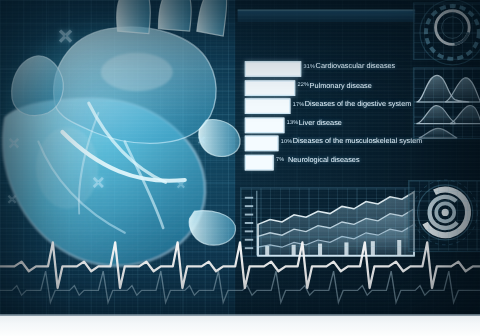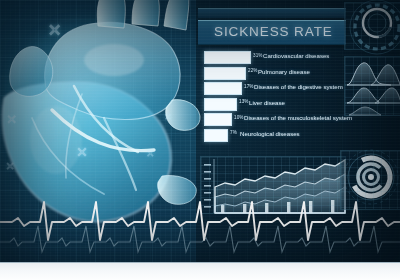--- a/index.html
+++ b/index.html
@@ -145,23 +145,20 @@
   </div>
 
   <div class="xmark" style="left:47px;  top:20px;  font-size:17px;">✛</div>
   <div class="xmark" style="left:6px;   top:112px; font-size:13px;">✛</div>
   <div class="xmark" style="left:5px;   top:160px; font-size:11px; opacity:.45;">✛</div>
   <div class="xmark" style="left:76px;  top:144px; font-size:14px;">✛</div>
   <div class="xmark" style="left:146px; top:148px; font-size:10px; opacity:.4;">✛</div>
   <div class="xmark" style="left:164px; top:112px; font-size:9px;  opacity:.38;">✛</div>
 
   <div class="title-cap"></div>
-  <div class="title-bar">
-    <span class="txt">SICKNESS RATE</span>
-  </div>
 
   <div class="legend">
     <div class="lrow">
       <div class="lbar" id="b0" style="width: 45px;"></div>
       <div class="lpct" id="p0" style="left: 49px;">31%</div>
       <div class="llab" id="l0" style="left: 59px;">Cardiovascular diseases</div>
     </div>
     <div class="lrow">
       <div class="lbar" id="b1" style="width: 40px;"></div>
       <div class="lpct" id="p1" style="left: 44px;">22%</div>

